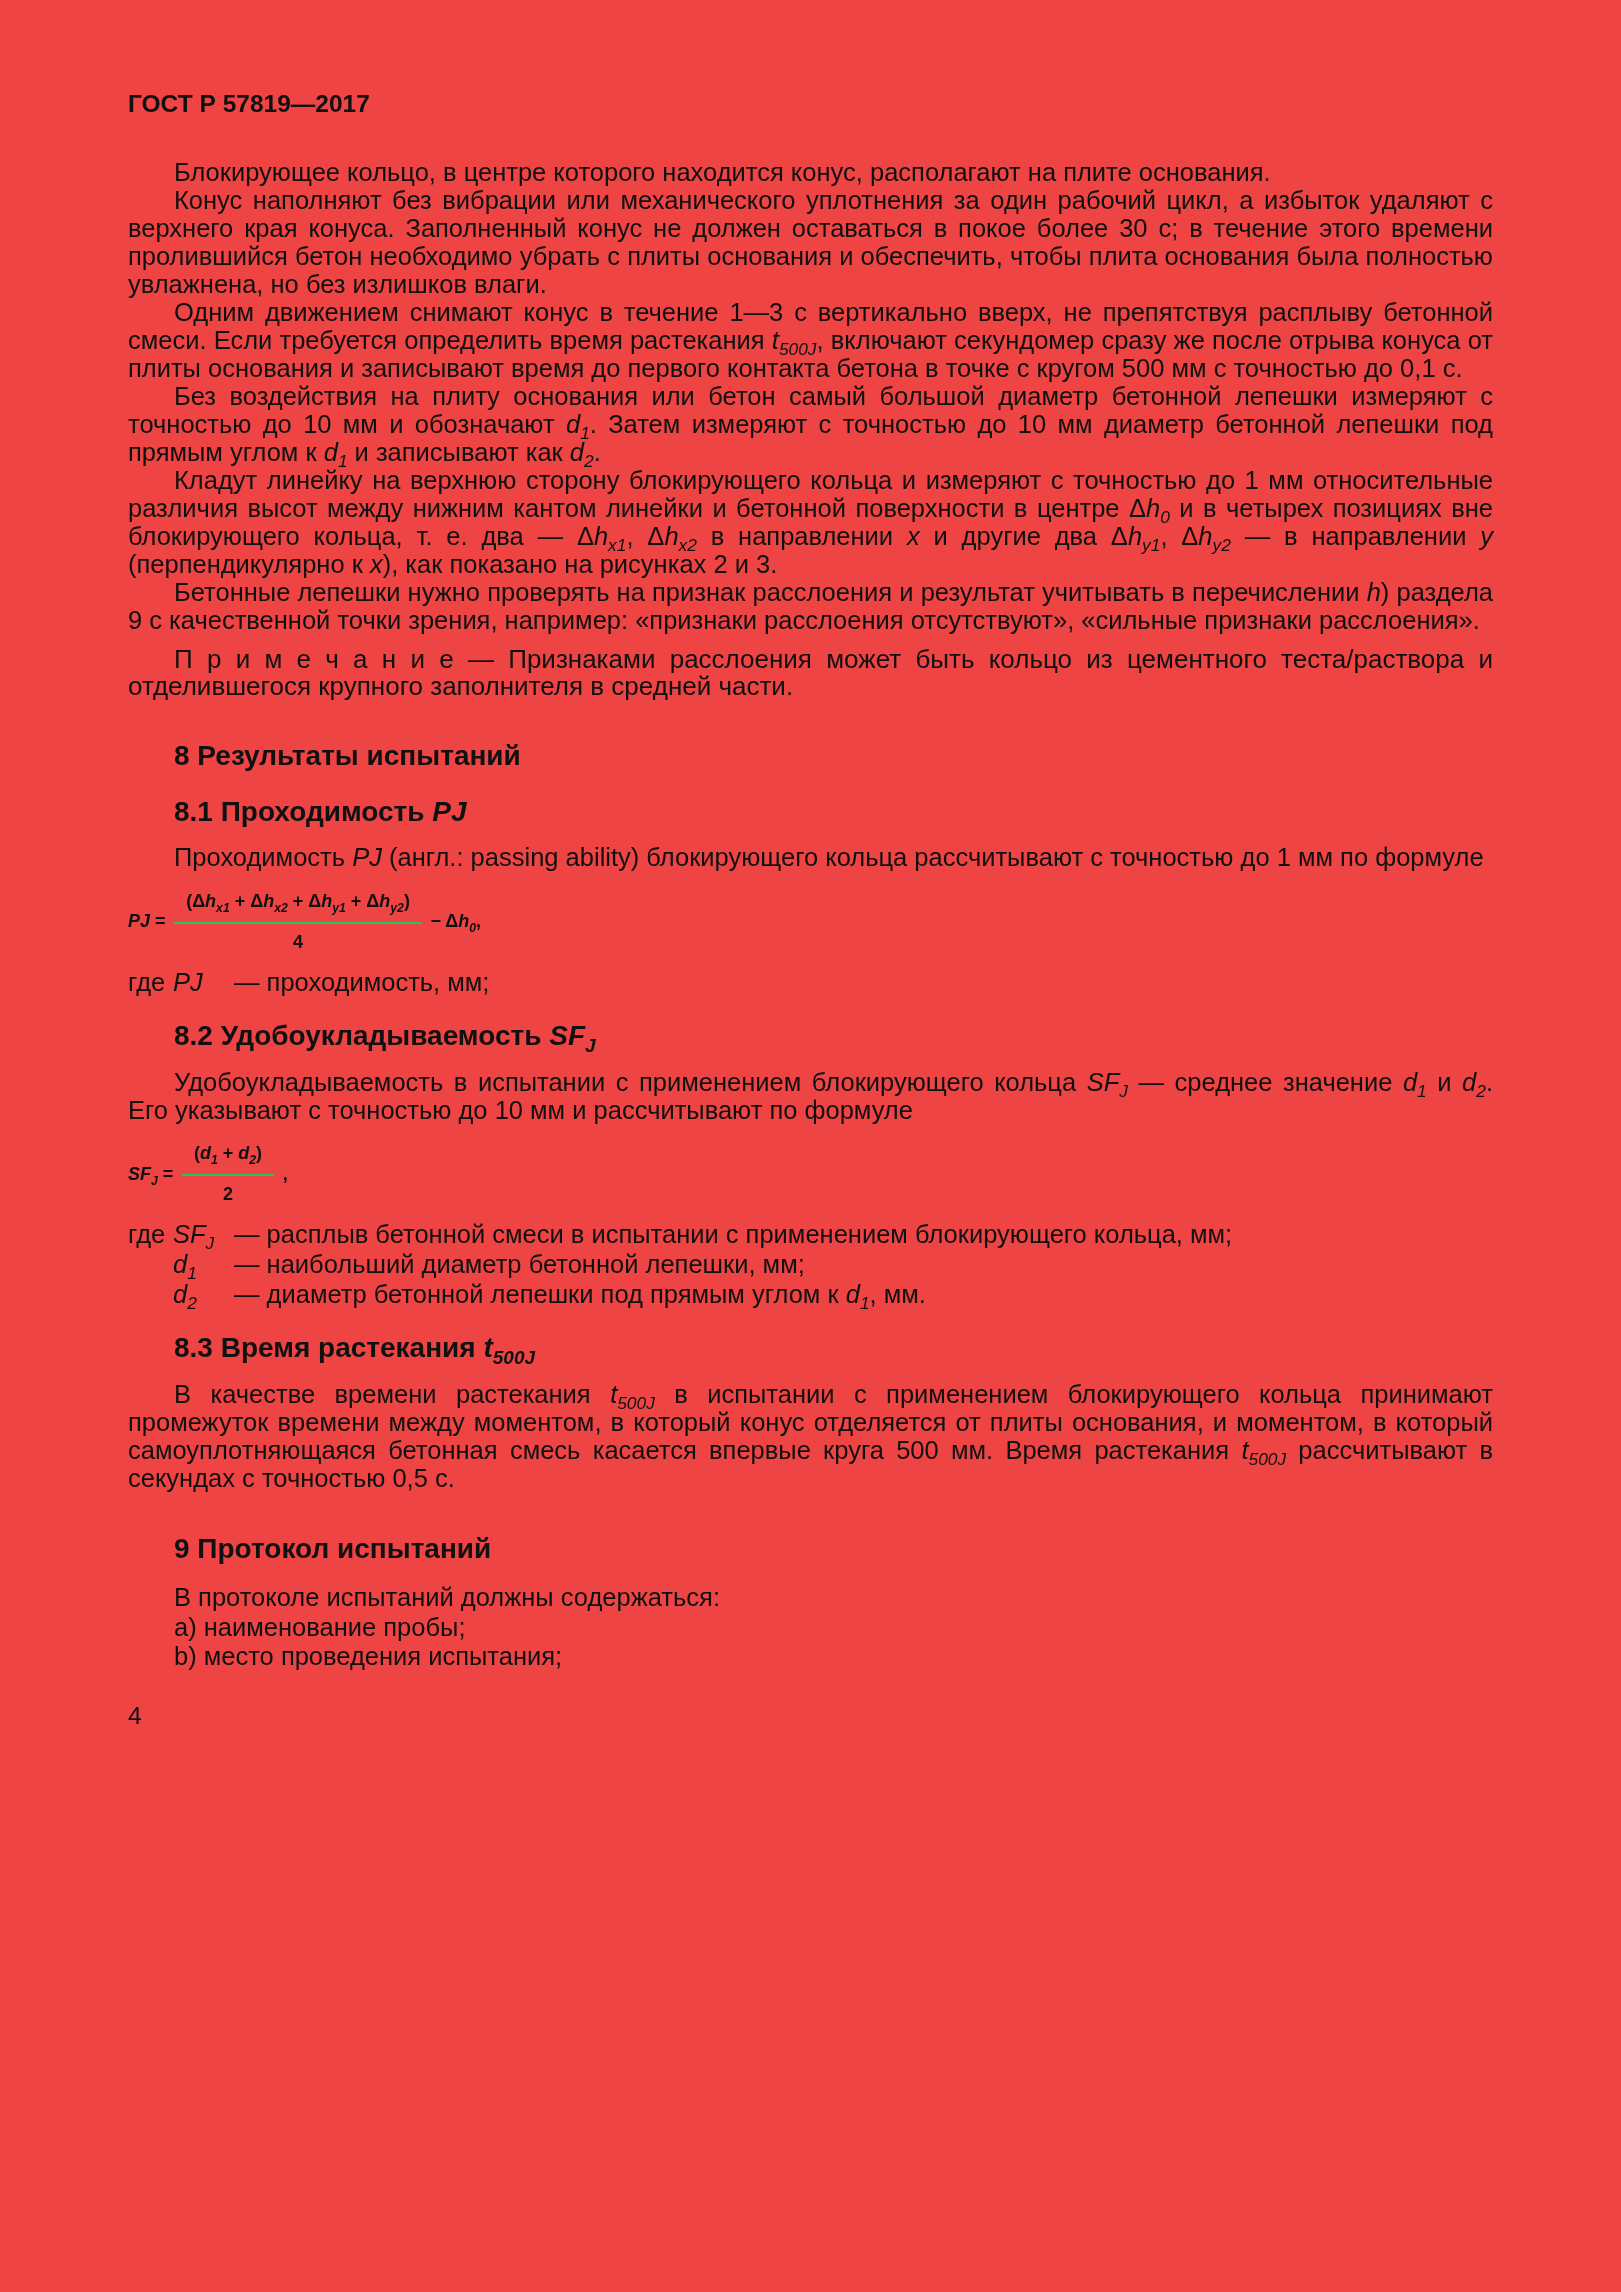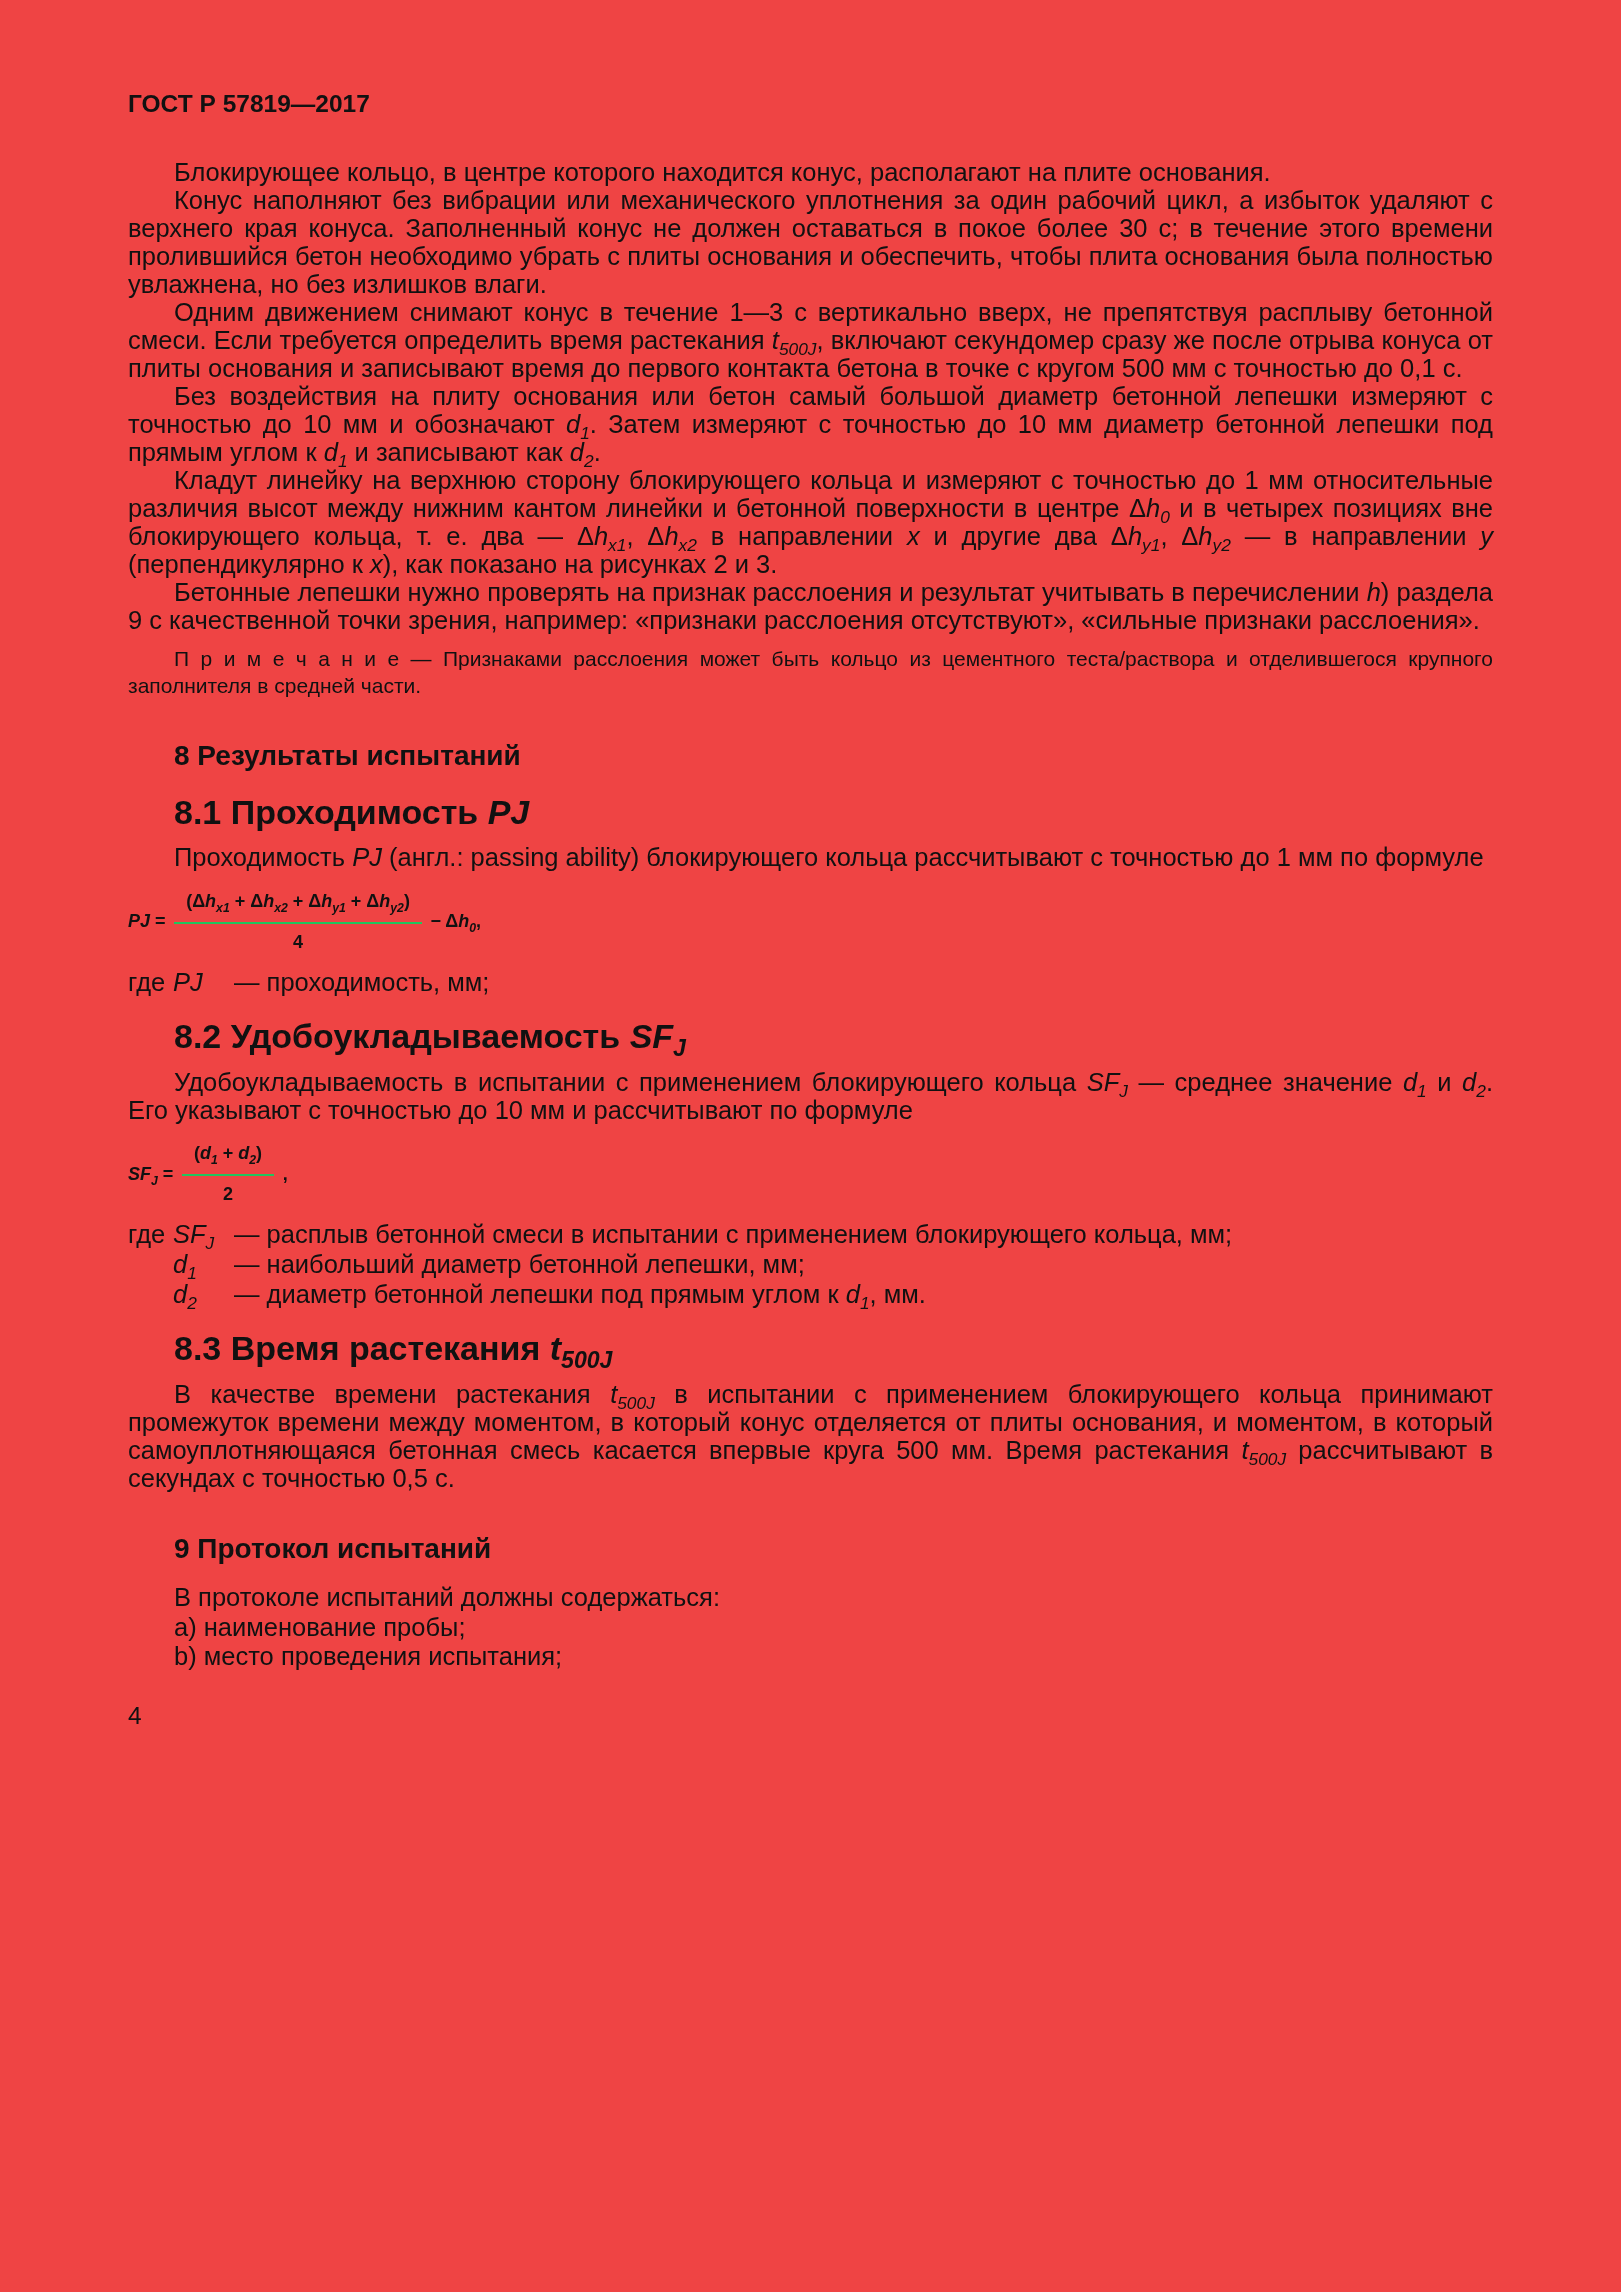--- a/index.html
+++ b/index.html
@@ -27,35 +27,35 @@
   .content {
     margin-top: 41px;
     font-size: 25.5px;
     line-height: 28px;
   }
   .para {
     text-align: justify;
     text-indent: 46px;
   }
   .note {
-    font-size: 21px;
+    font-size: 26px;
     line-height: 26.5px;
     text-align: justify;
     text-indent: 46px;
     margin-top: 11.8px;
   }
   .sec-heading {
     font-size: 28px;
     line-height: 32px;
     font-weight: bold;
     margin-top: 41px;
     padding-left: 46px;
   }
   .sub-heading {
-    font-size: 34px;
+    font-size: 28px;
     line-height: 28px;
     font-weight: bold;
     margin-top: 25.5px;
     padding-left: 46px;
   }
   .intro { margin-top: 17.6px; }
   .formula {
     display: flex;
     align-items: center;
     margin: 15.7px 0 9.8px;

